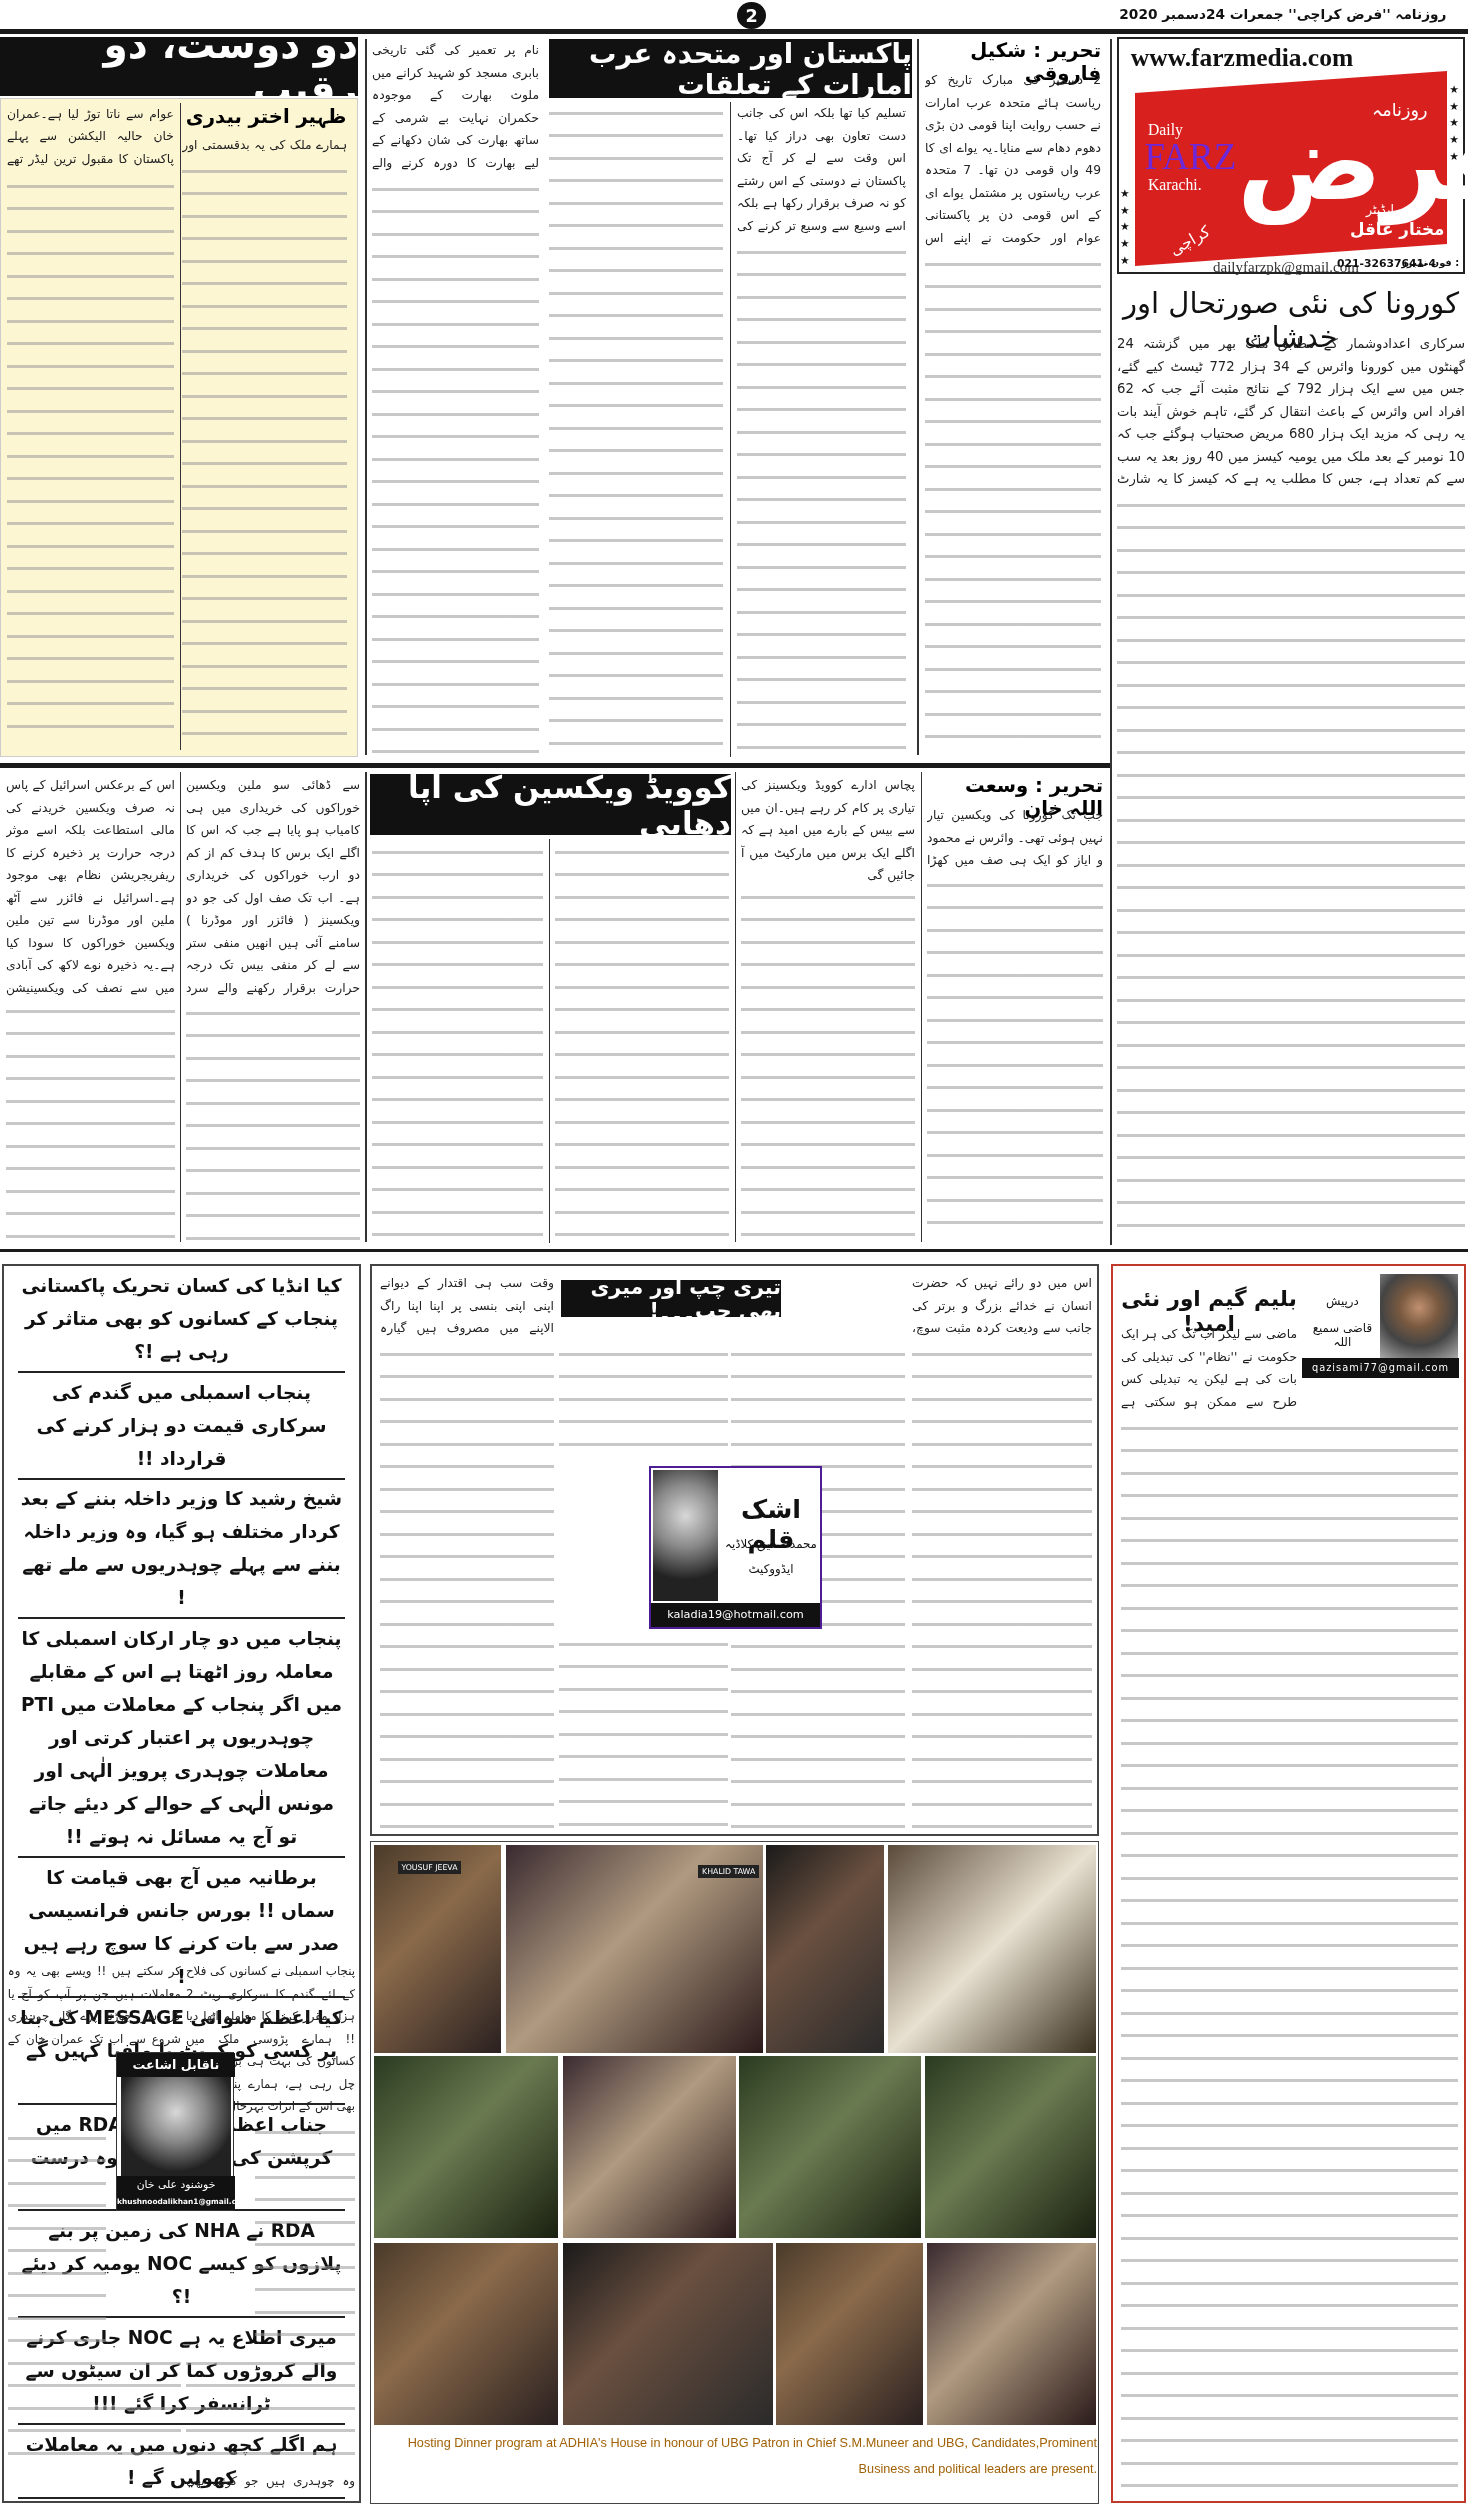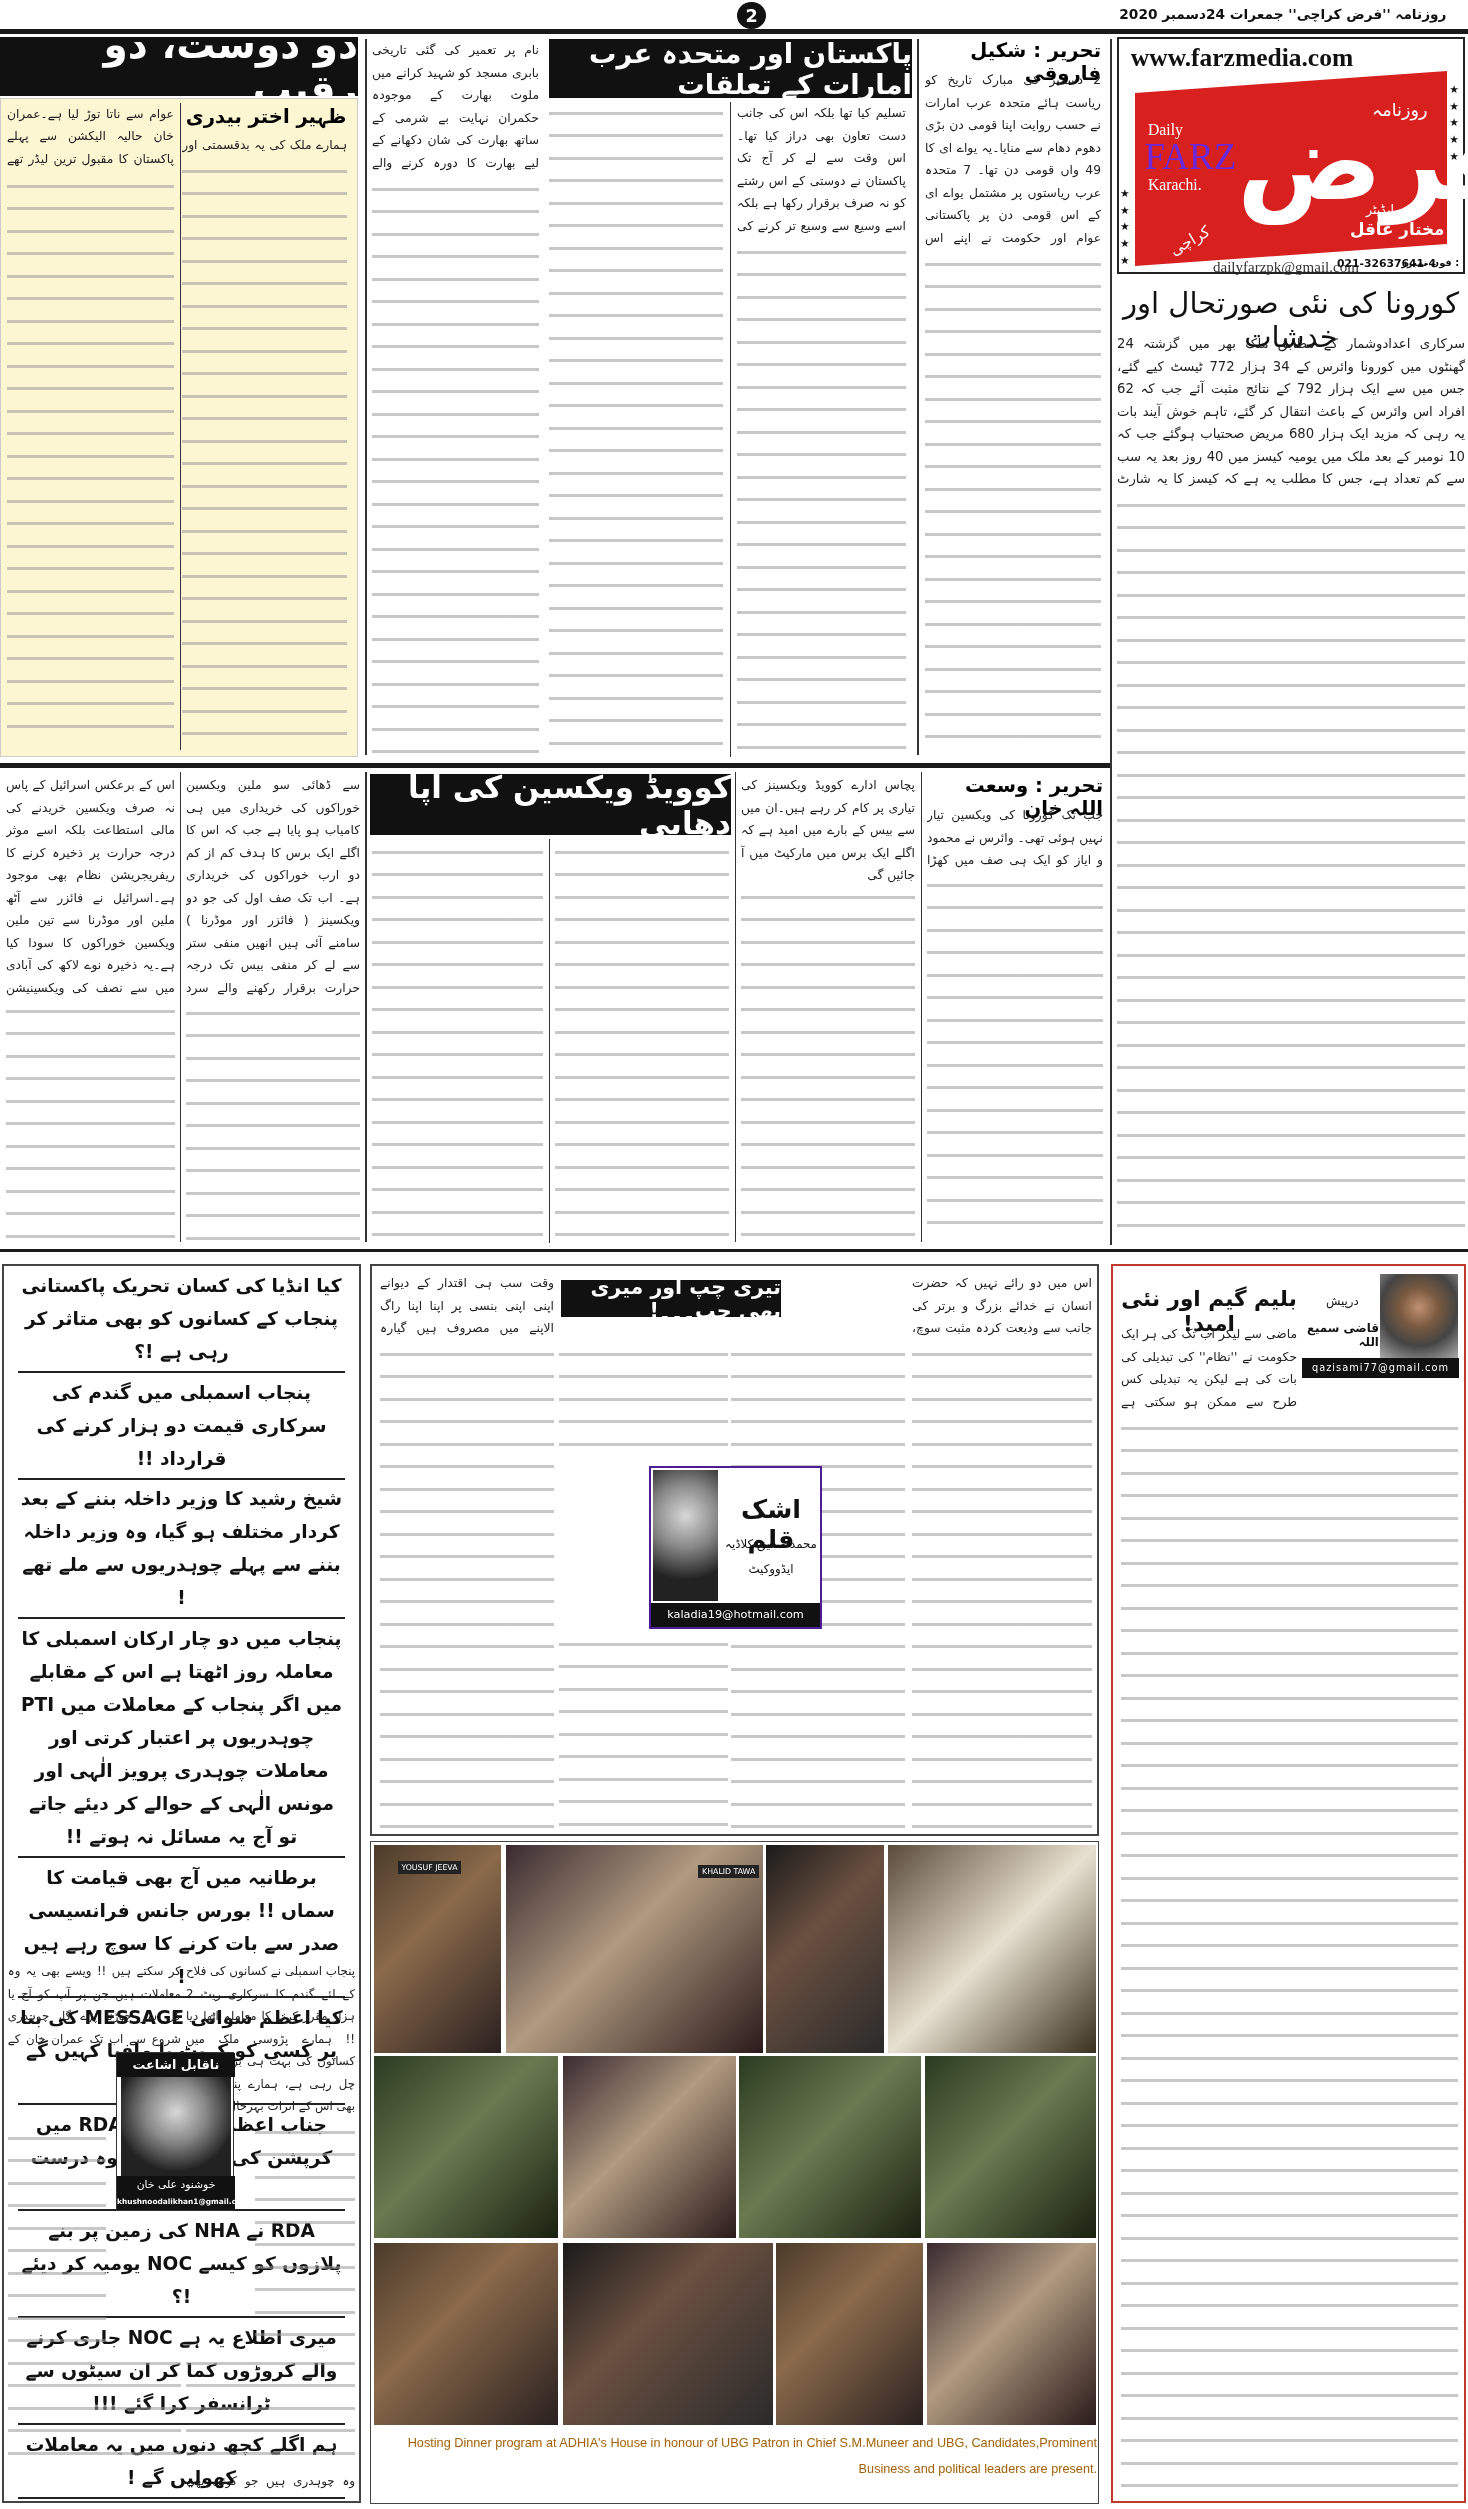--- a/index.html
+++ b/index.html
@@ -161,18 +161,18 @@
 <div class="abs photo d" style="left:563px;top:2243px;width:210px;height:182px"></div>
 <div class="abs photo" style="left:776px;top:2243px;width:147px;height:182px"></div>
 <div class="abs photo c" style="left:927px;top:2243px;width:169px;height:182px"></div>
 <div class="abs" style="left:376px;top:2431px;width:721px;font-size:12.7px;line-height:25.5px;text-align:right;font-family:'Liberation Sans',sans-serif;color:#a16207">Hosting Dinner program at ADHIA's House in honour of UBG Patron in Chief S.M.Muneer and UBG, Candidates,Prominent Business and political leaders are present.</div>
 
 <div class="abs" style="left:1111px;top:1264px;width:355px;height:1239px;border:2.9px solid #c0392b"></div>
 <div class="abs rtl" style="left:1121px;top:1286px;width:176px;font-size:21.6px;font-weight:bold;text-align:center">بلیم گیم اور نئی امید!</div>
 <div class="abs" style="left:1302px;top:1274px;width:157px;height:106px;background:#fff">
   <div class="abs" style="left:78px;top:0;width:78px;height:84px;background:radial-gradient(circle at 50% 40%,#c09070 0,#7a5a40 30%,#444 60%,#aaa 100%)"></div>
   <div class="abs" style="left:3.9px;top:19.6px;width:73px;font-size:11.8px;text-align:center;direction:rtl">درپیش</div>
-  <div class="abs" style="left:3.9px;top:47px;width:73px;font-size:11.8px;text-align:right;direction:rtl;font-weight:bold">قاضی سمیع اللہ</div>
+  <div class="abs" style="left:3.9px;top:47px;width:73px;font-size:11.8px;text-align:center;direction:rtl;font-weight:normal">قاضی سمیع اللہ</div>
   <div class="abs" style="left:0;top:84px;width:157px;background:#111;color:#fff;font-size:9.8px;text-align:center;line-height:19.6px;letter-spacing:1px">qazisami77@gmail.com</div>
 </div>
 <div class="abs body-text" style="left:1121px;top:1323px;width:176px;height:90px">ماضی سے لیکر اب تک کی ہر ایک حکومت نے ''نظام'' کی تبدیلی کی بات کی ہے لیکن یہ تبدیلی کس طرح سے ممکن ہو سکتی ہے تاہم اس ضمن میں کوئی بھی سیاسی</div>
 <div class="abs filler" style="left:1121px;top:1417px;width:337px;height:1078px"></div>
 
 
 </body></html>

